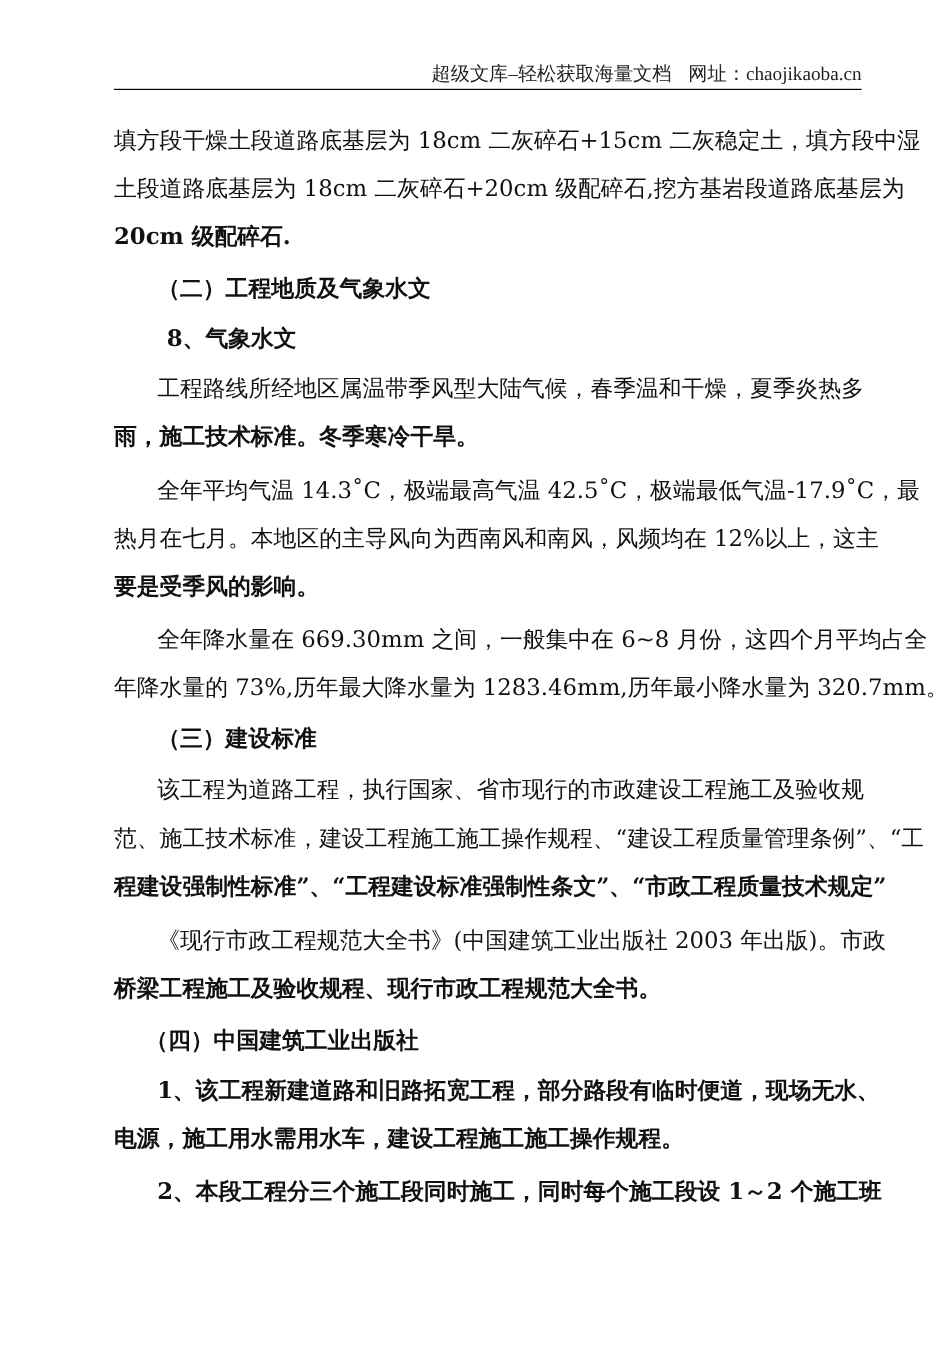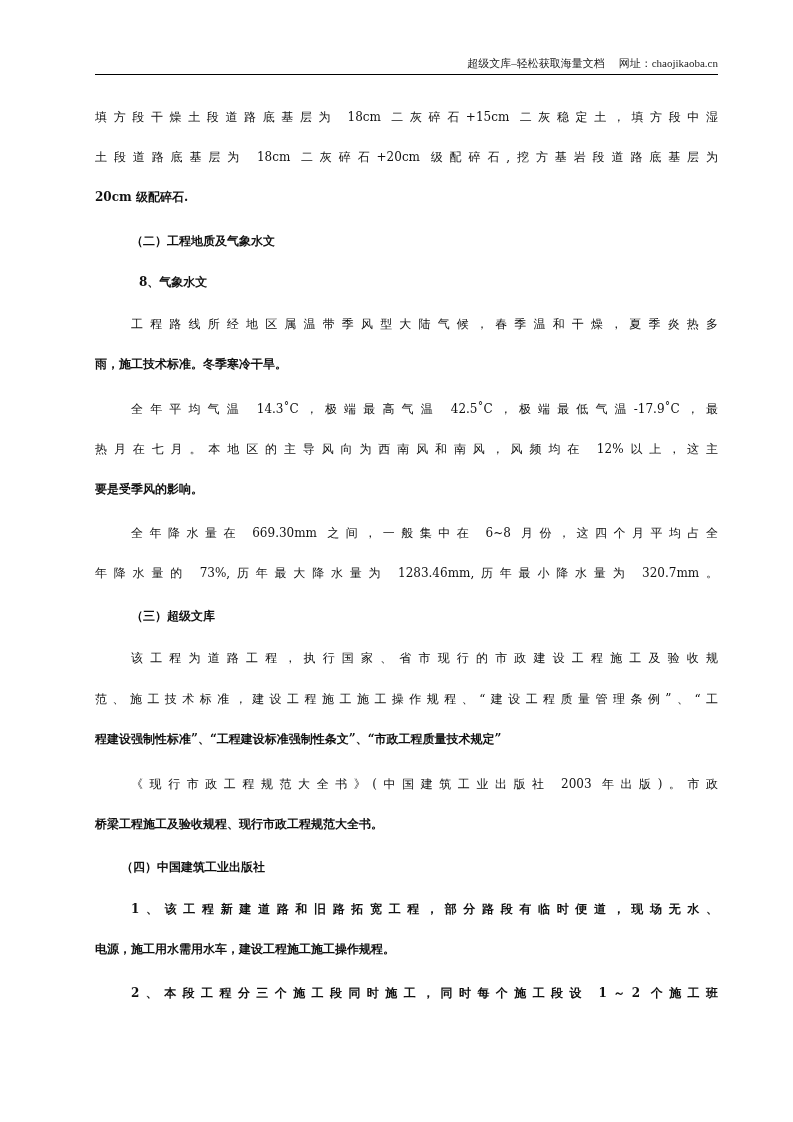--- a/index.html
+++ b/index.html
@@ -16,40 +16,40 @@
       color: #111111;
     }
     .page-header {
       position: absolute;
       left: 95px;
       top: 56px;
       width: 623px;
       height: 18px;
       border-bottom: 1.3px solid #000000;
       font-family: "Liberation Serif", "DejaVu Serif", serif;
-      font-size: 11px;
+      font-size: 16px;
       line-height: 14px;
       text-align: right;
       color: #222222;
     }
     .page-header .site-label {
       margin-right: 14px;
     }
     .body {
       position: absolute;
       left: 95px;
       top: 0;
       width: 623px;
     }
     .line {
       position: absolute;
       left: 0;
       width: 623px;
       height: 26px;
-      font-size: 12px;
+      font-size: 19px;
       line-height: 26px;
       white-space: nowrap;
       letter-spacing: 0px;
       text-align: justify;
       text-align-last: justify;
     }
     .line.last {
       text-align-last: left;
       font-weight: bold;
     }
@@ -77,21 +77,21 @@
   <div class="line indent2" style="top:311px">工程路线所经地区属温带季风型大陆气候，春季温和干燥，夏季炎热多</div>
   <div class="line last" style="top:351px">雨，施工技术标准。冬季寒冷干旱。</div>
 
   <div class="line indent2" style="top:396px">全年平均气温 14.3˚C，极端最高气温 42.5˚C，极端最低气温-17.9˚C，最</div>
   <div class="line" style="top:436px">热月在七月。本地区的主导风向为西南风和南风，风频均在 12%以上，这主</div>
   <div class="line last" style="top:476px">要是受季风的影响。</div>
 
   <div class="line indent2" style="top:520px">全年降水量在 669.30mm 之间，一般集中在 6~8 月份，这四个月平均占全</div>
   <div class="line" style="top:560px">年降水量的 73%,历年最大降水量为 1283.46mm,历年最小降水量为 320.7mm。</div>
 
-  <div class="line last indent-head" style="top:603px">（三）超级文库</div>
+  <div class="line last indent-head" style="top:603px">（三）建设标准</div>
 
   <div class="line indent2" style="top:645px">该工程为道路工程，执行国家、省市现行的市政建设工程施工及验收规</div>
   <div class="line" style="top:686px">范、施工技术标准，建设工程施工施工操作规程、“建设工程质量管理条例”、“工</div>
   <div class="line last" style="top:726px">程建设强制性标准”、“工程建设标准强制性条文”、“市政工程质量技术规定”</div>
 
   <div class="line indent2" style="top:771px">《现行市政工程规范大全书》(中国建筑工业出版社 2003 年出版)。市政</div>
   <div class="line last" style="top:811px">桥梁工程施工及验收规程、现行市政工程规范大全书。</div>
 
   <div class="line last indent-head-small" style="top:854px">（四）中国建筑工业出版社</div>
 

